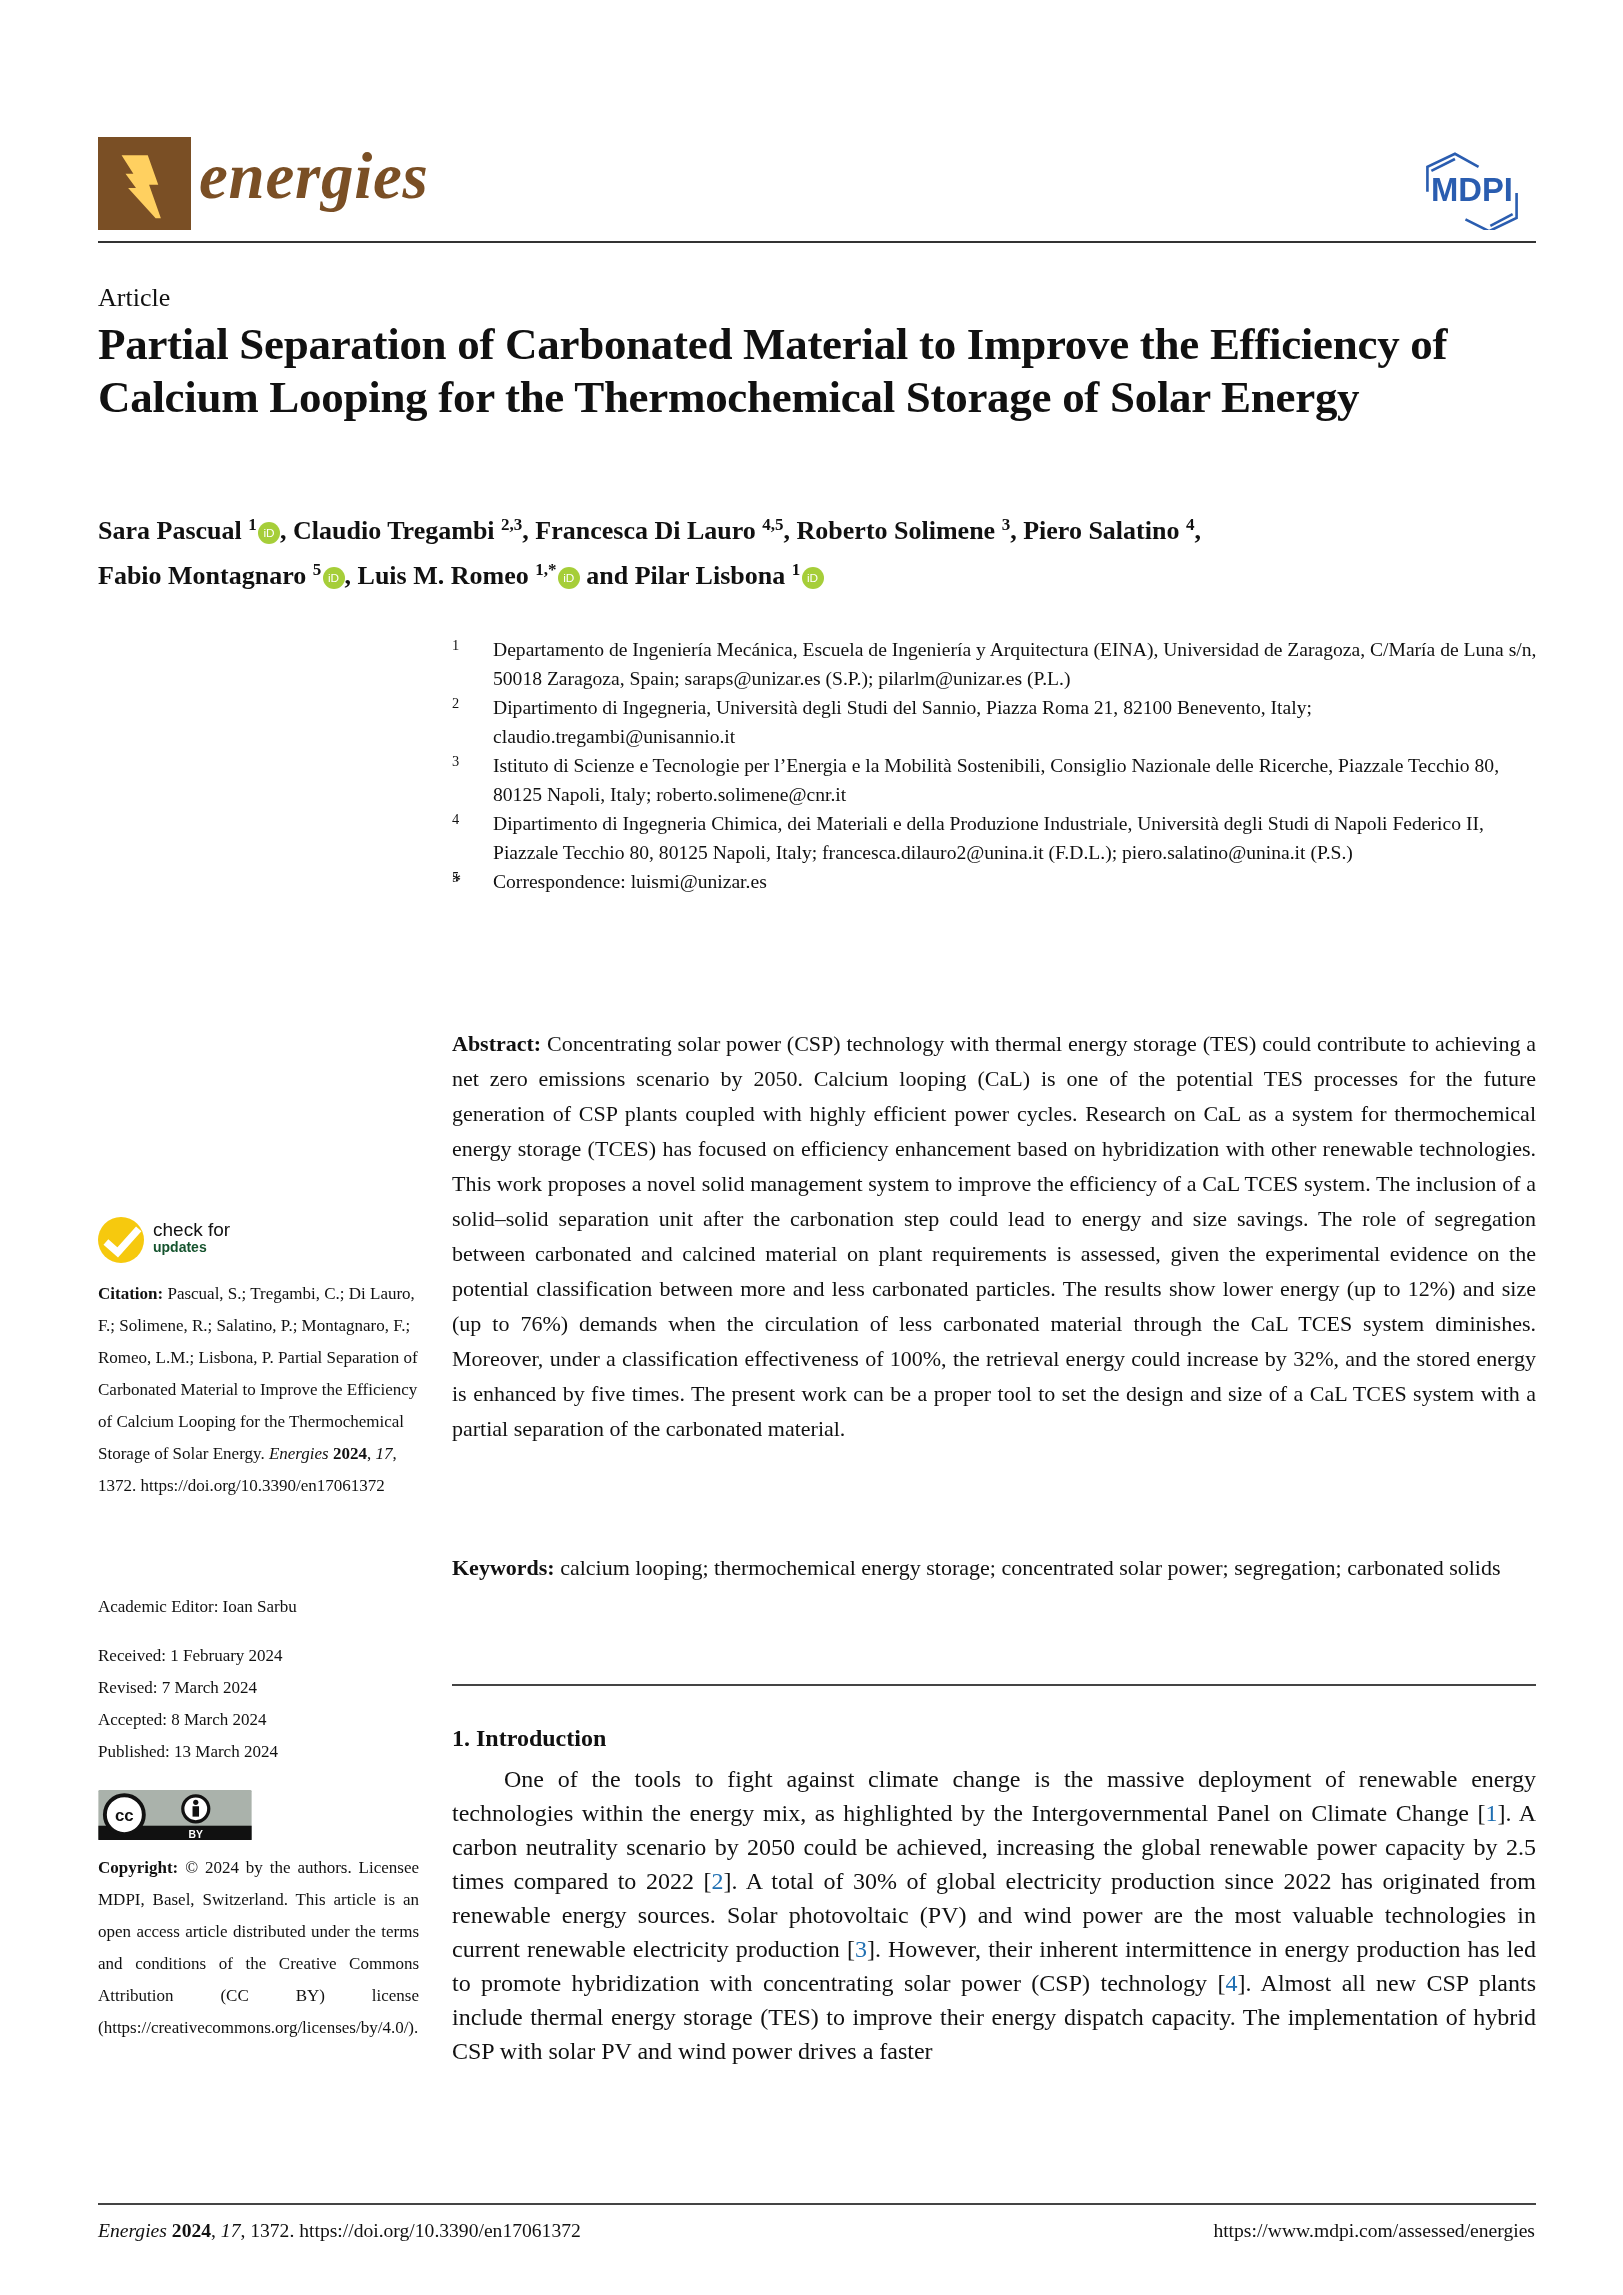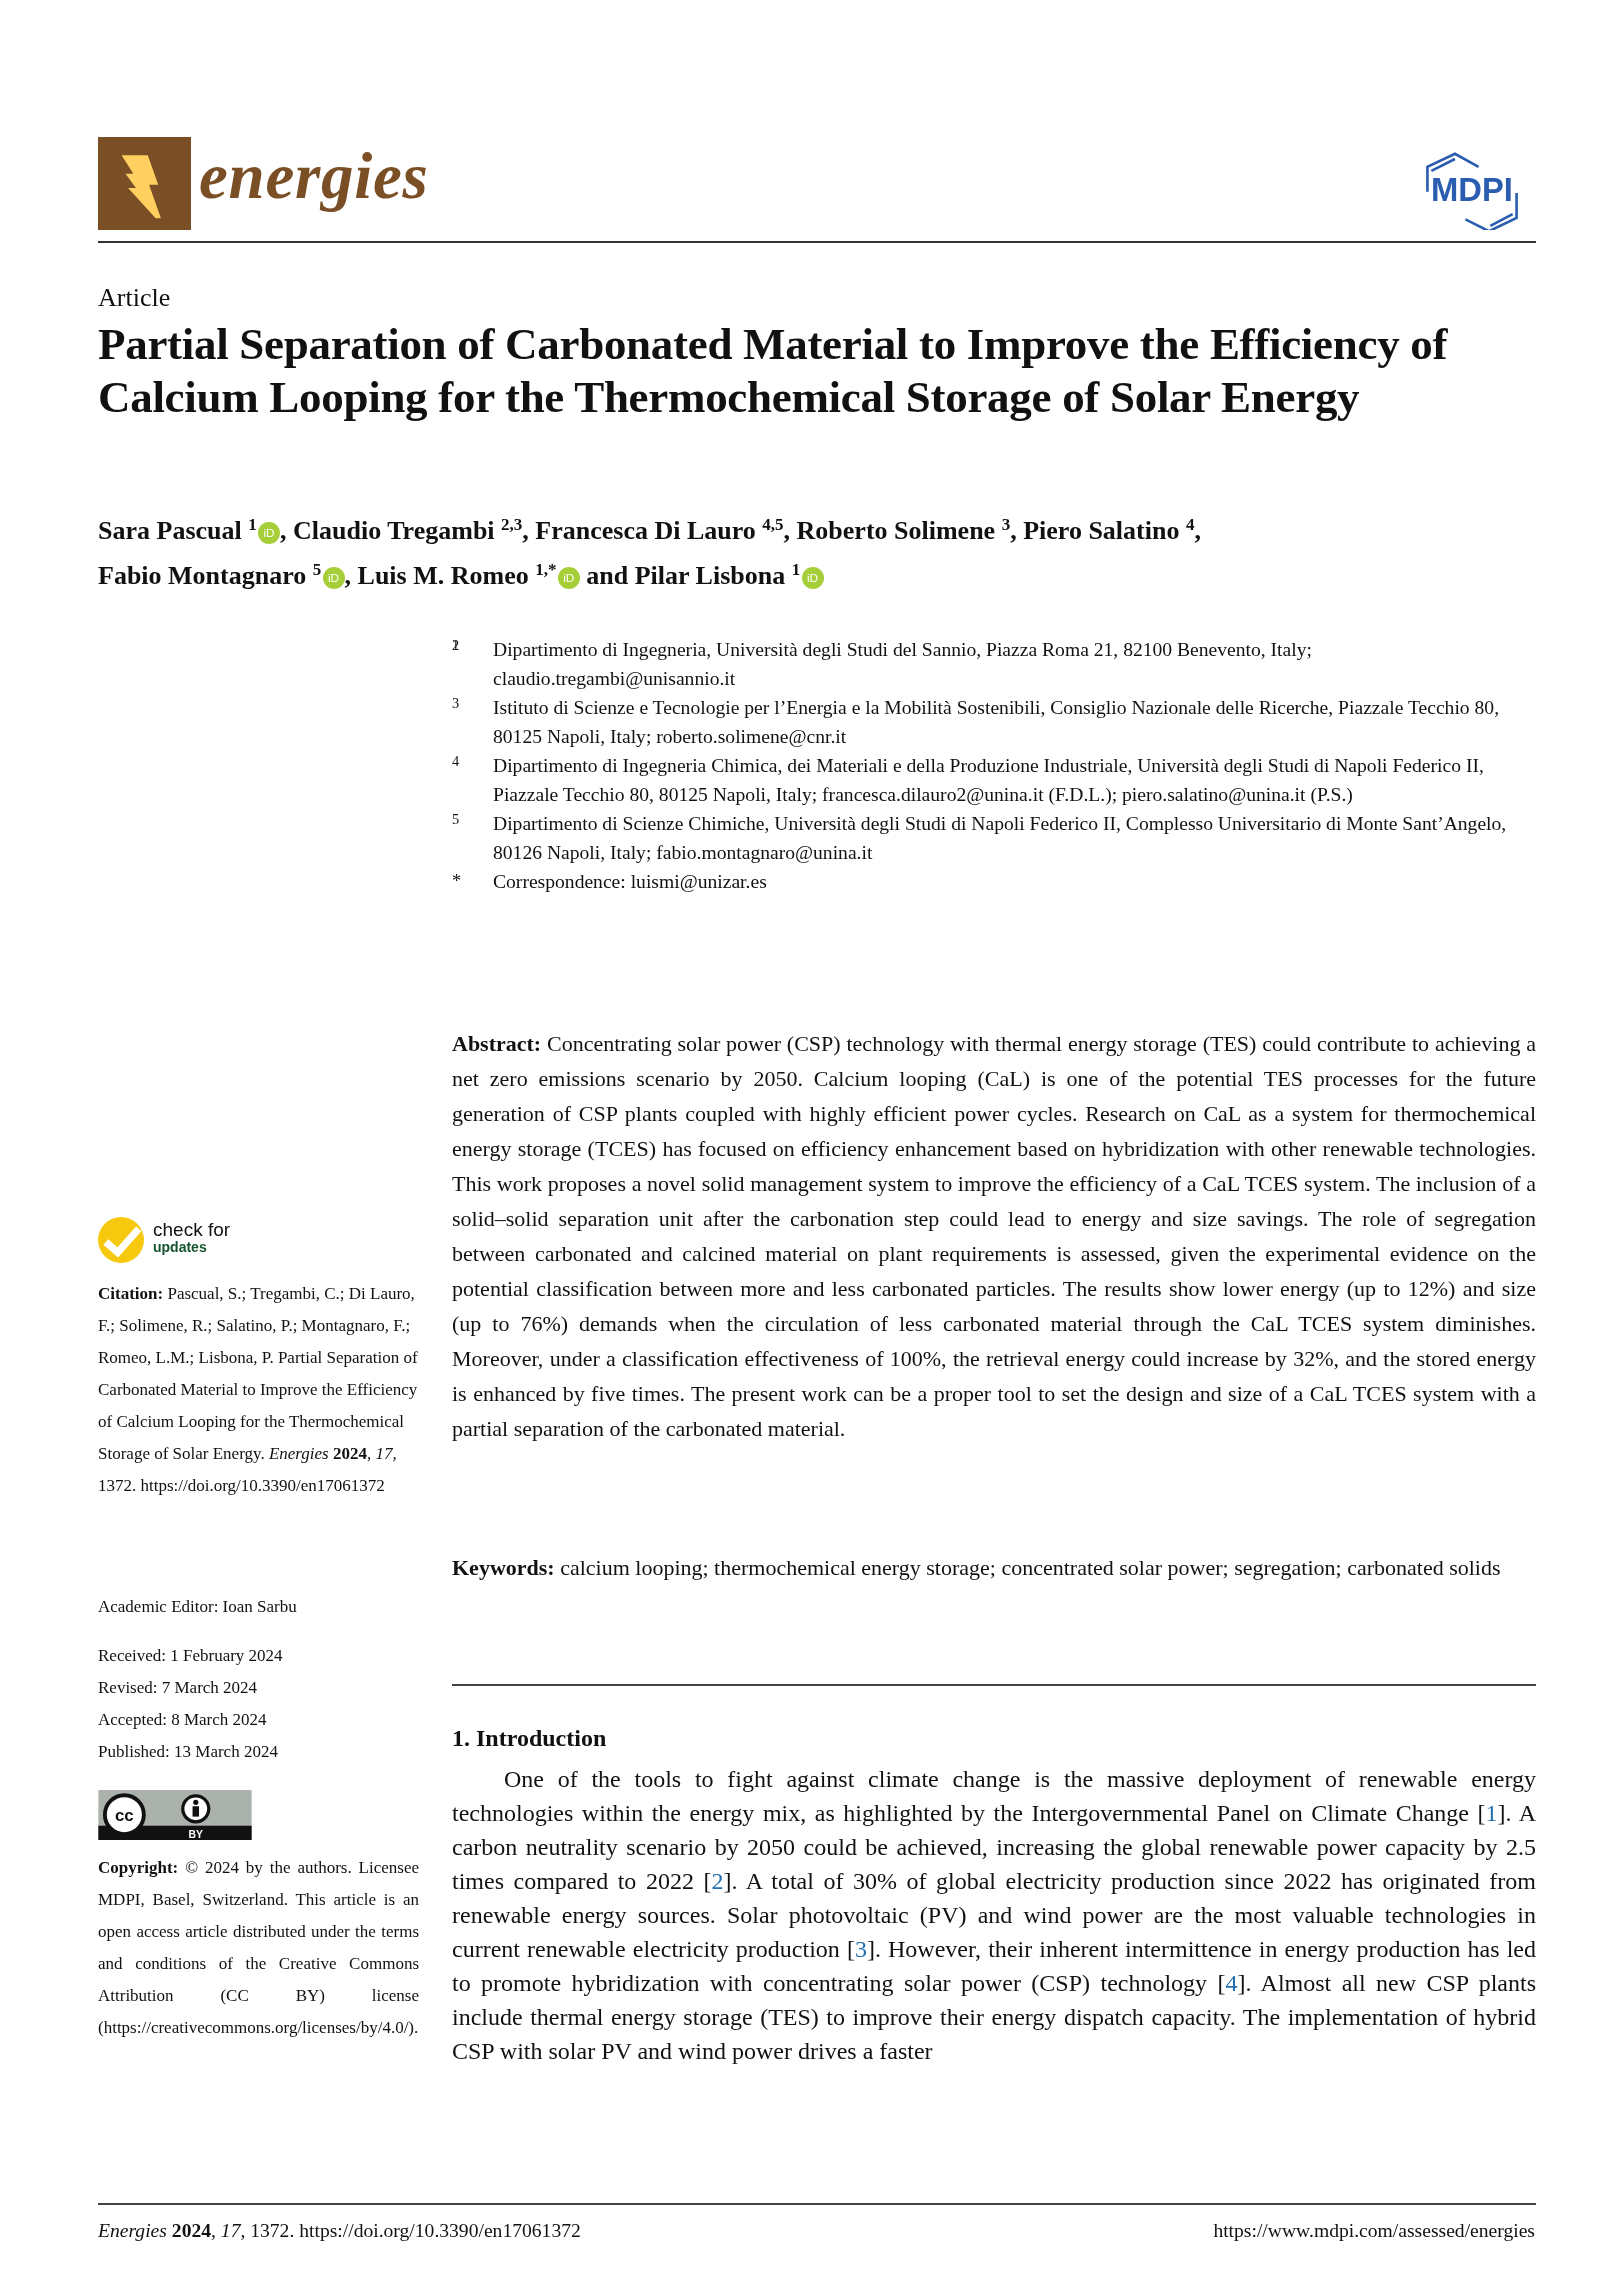--- a/index.html
+++ b/index.html
@@ -76,25 +76,25 @@
     <text x="90" y="76" text-anchor="middle" font-family="Liberation Sans, sans-serif" font-weight="bold" font-size="50" fill="#2a5db0">MDPI</text>
   </svg>
 </div>
 <div class="hdr-rule"></div>
 
 <div class="article-type">Article</div>
 <div class="title">Partial Separation of Carbonated Material to Improve the Efficiency of Calcium Looping for the Thermochemical Storage of Solar Energy</div>
 <div class="authors" id="authors"><span>Sara Pascual </span><sup>1</sup><span class="orcid">iD</span>, <span>Claudio Tregambi </span><sup>2,3</sup>, <span>Francesca Di Lauro </span><sup>4,5</sup>, <span>Roberto Solimene </span><sup>3</sup>, <span>Piero Salatino </span><sup>4</sup>,<br><span>Fabio Montagnaro </span><sup>5</sup><span class="orcid">iD</span>, <span>Luis M. Romeo </span><sup>1,*</sup><span class="orcid">iD</span> and <span>Pilar Lisbona </span><sup>1</sup><span class="orcid">iD</span></div>
 
 <div class="affils" id="affils">
-    <div class="affil"><span class="num">1</span></div>
+    <div class="affil"><span class="num">1</span><span>Departamento de Ingeniería Mecánica, Escuela de Ingeniería y Arquitectura (EINA), Universidad de Zaragoza, C/María de Luna s/n, 50018 Zaragoza, Spain; saraps@unizar.es (S.P.); pilarlm@unizar.es (P.L.)</span></div>
     <div class="affil"><span class="num">2</span><span>Dipartimento di Ingegneria, Università degli Studi del Sannio, Piazza Roma 21, 82100 Benevento, Italy; claudio.tregambi@unisannio.it</span></div>
     <div class="affil"><span class="num">3</span><span>Istituto di Scienze e Tecnologie per l’Energia e la Mobilità Sostenibili, Consiglio Nazionale delle Ricerche, Piazzale Tecchio 80, 80125 Napoli, Italy; roberto.solimene@cnr.it</span></div>
     <div class="affil"><span class="num">4</span><span>Dipartimento di Ingegneria Chimica, dei Materiali e della Produzione Industriale, Università degli Studi di Napoli Federico II, Piazzale Tecchio 80, 80125 Napoli, Italy; francesca.dilauro2@unina.it (F.D.L.); piero.salatino@unina.it (P.S.)</span></div>
-    <div class="affil"><span class="num">5</span><span>Dipartimento di Scienze Chimiche, Università degli Studi di Napoli Federico II, Complesso Universitario di Monte Sant’Angelo, 80126 Napoli, Italy; fabio.montagnaro@unina.it</span></div>
+    <div class="affil"><span class="num">5</span></div>
     <div class="affil"><span class="num star">*</span><span>Correspondence: luismi@unizar.es</span></div>
   </div>
 
 <div class="abstract">
   <span class="lbl">Abstract:</span>
   <span>Concentrating solar power (CSP) technology with thermal energy storage (TES) could contribute to achieving a net zero emissions scenario by 2050.  Calcium looping (CaL) is one of the potential TES processes for the future generation of CSP plants coupled with highly efficient power cycles. Research on CaL as a system for thermochemical energy storage (TCES) has focused on efficiency enhancement based on hybridization with other renewable technologies. This work proposes a novel solid management system to improve the efficiency of a CaL TCES system.  The inclusion of a solid–solid separation unit after the carbonation step could lead to energy and size savings. The role of segregation between carbonated and calcined material on plant requirements is assessed, given the experimental evidence on the potential classification between more and less carbonated particles.  The results show lower energy (up to 12%) and size (up to 76%) demands when the circulation of less carbonated material through the CaL TCES system diminishes. Moreover, under a classification effectiveness of 100%, the retrieval energy could increase by 32%, and the stored energy is enhanced by five times. The present work can be a proper tool to set the design and size of a CaL TCES system with a partial separation of the carbonated material.</span>
 </div>
 <div class="keywords">
   <span class="lbl">Keywords:</span>
   <span>calcium looping; thermochemical energy storage; concentrated solar power; segregation; carbonated solids</span>

